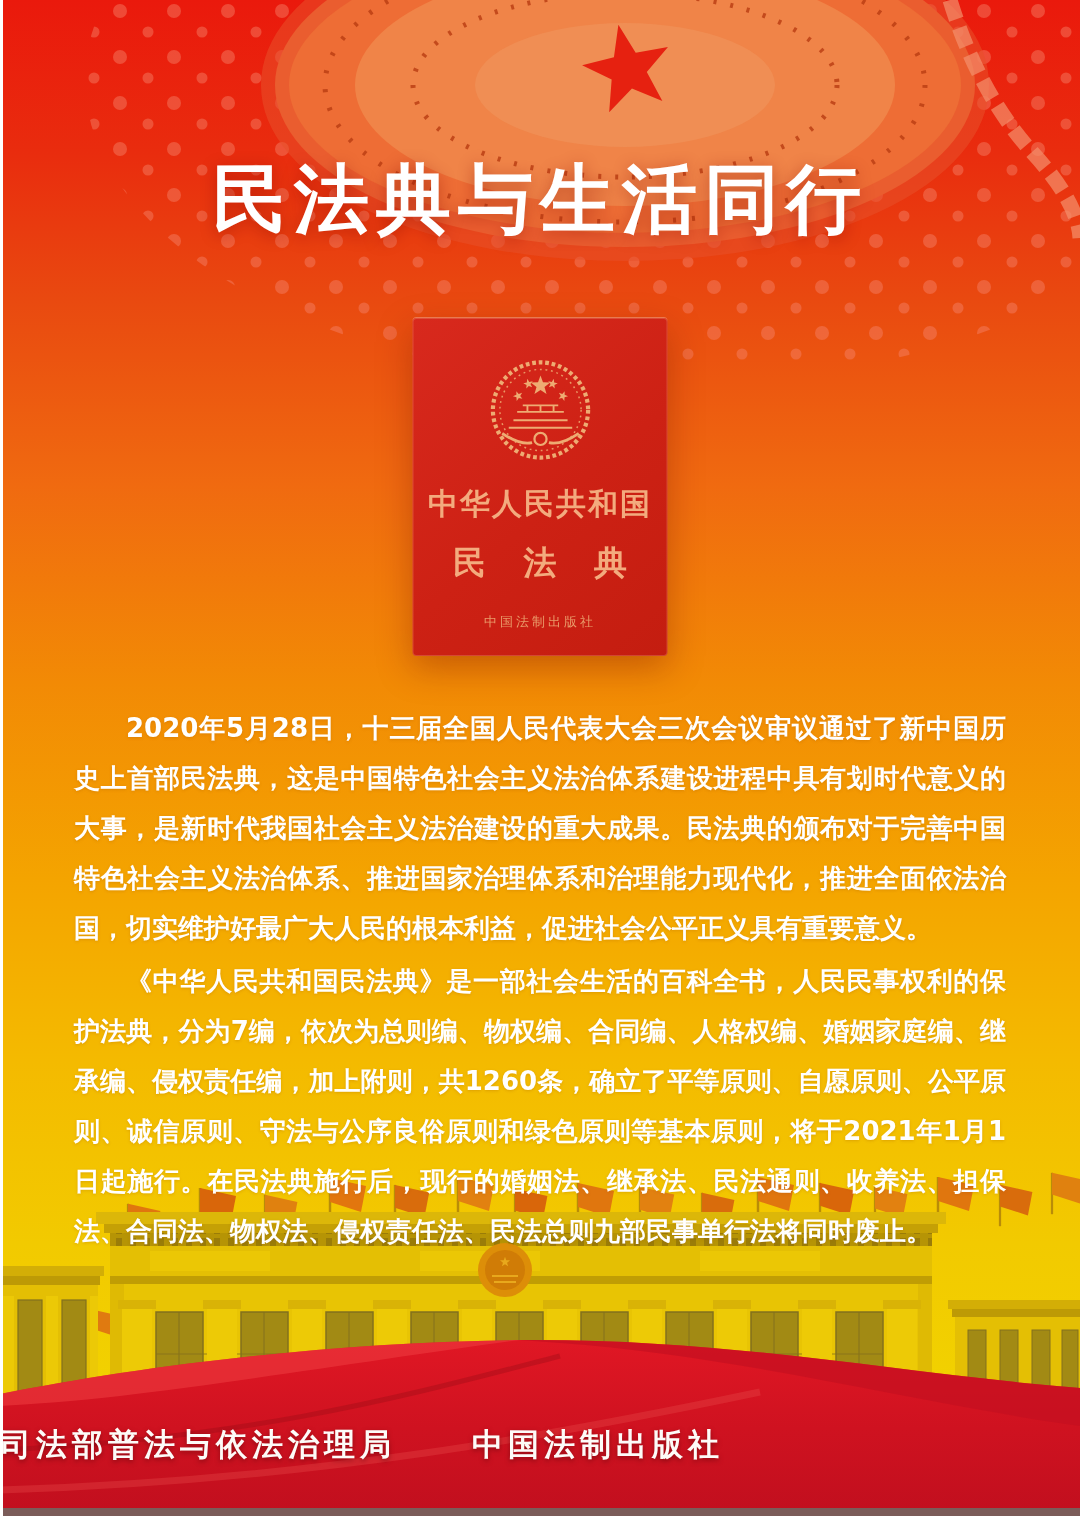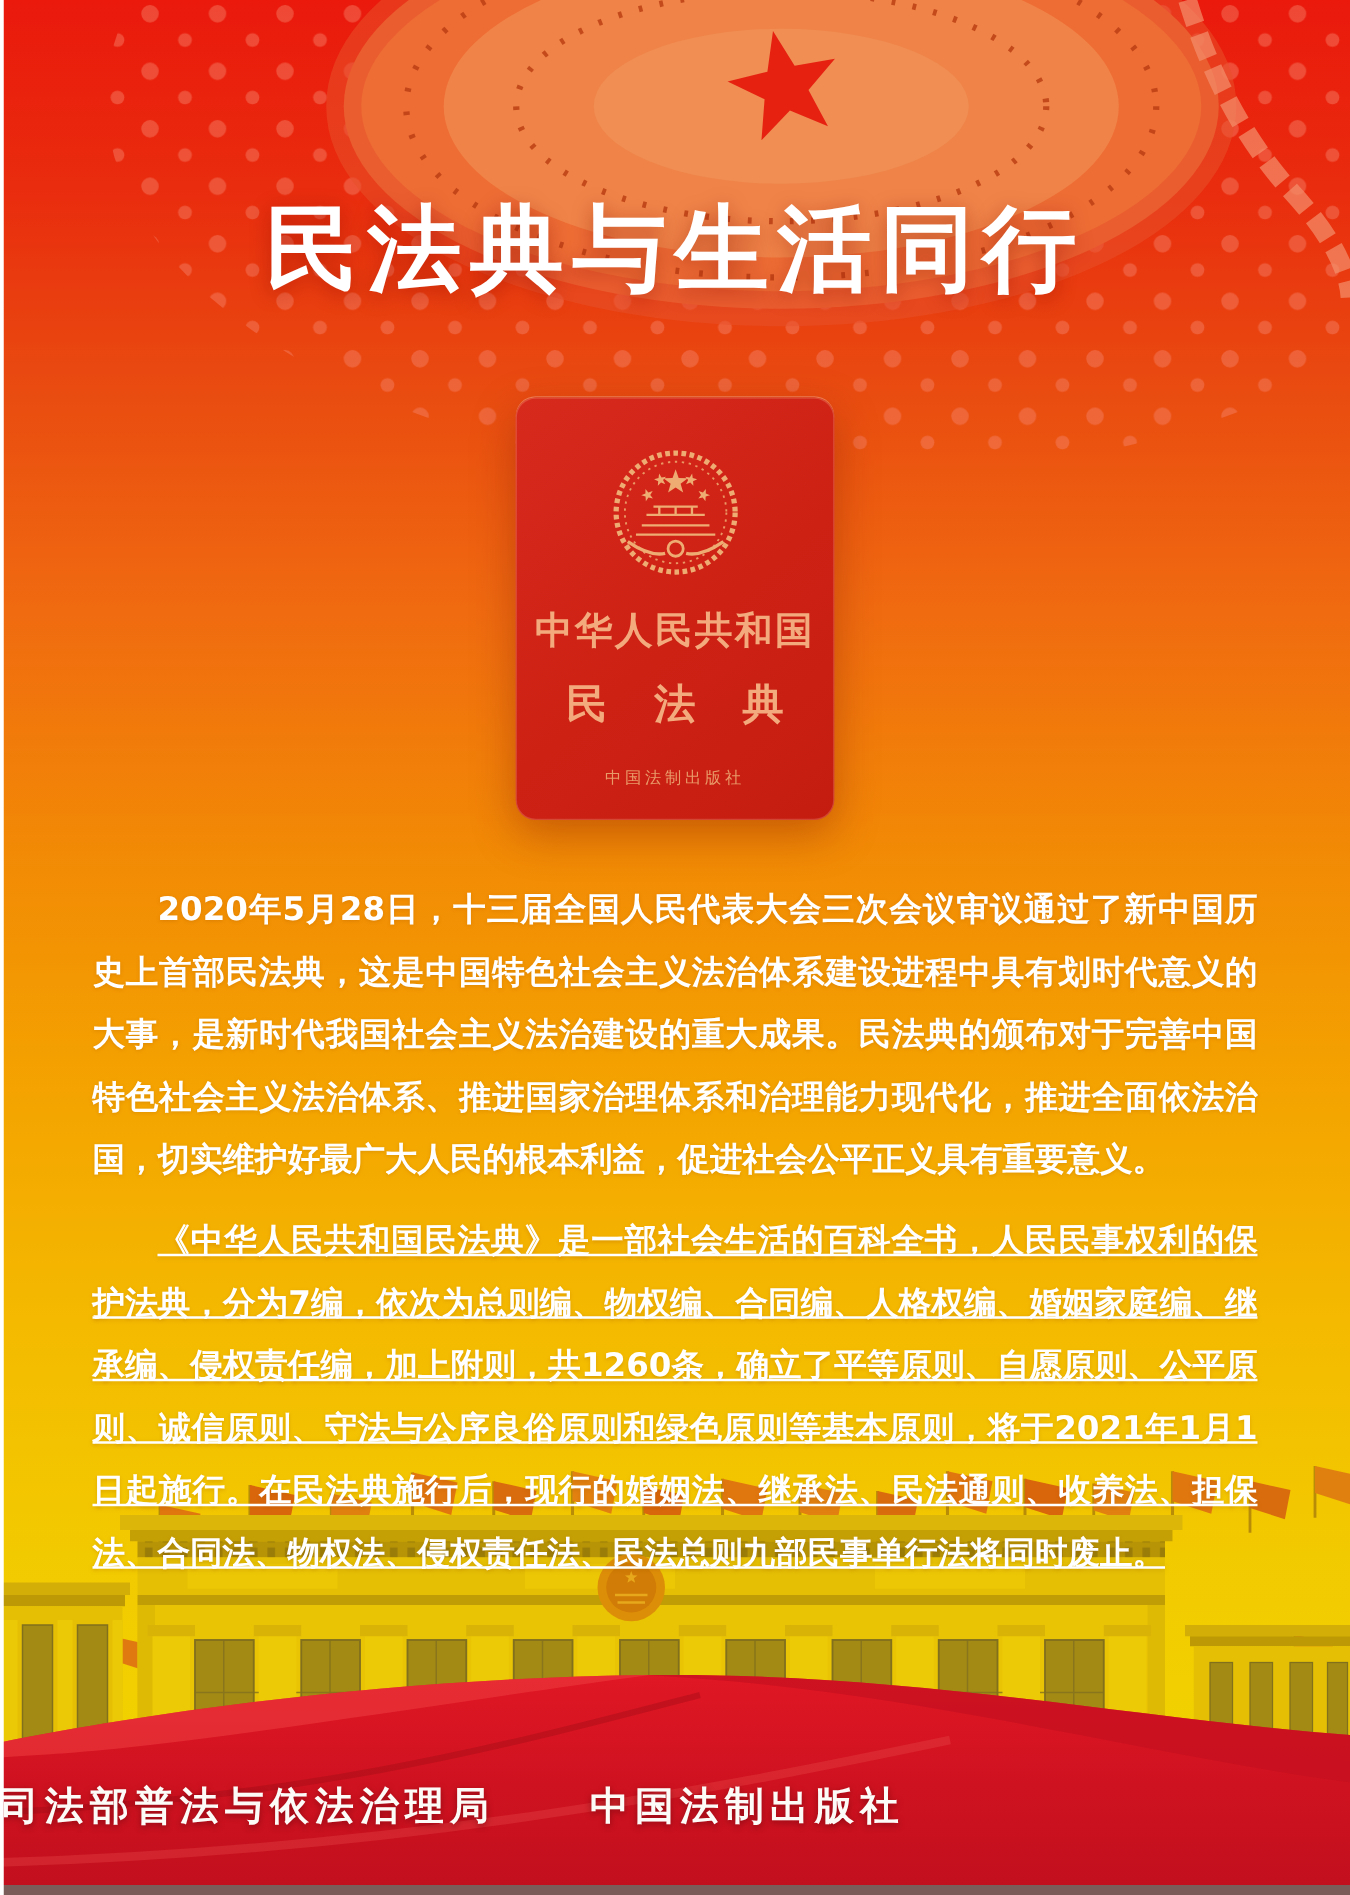--- a/index.html
+++ b/index.html
@@ -19,39 +19,39 @@
     position:absolute;top:150px;left:0;width:100%;
     margin:0;text-align:center;z-index:5;
     font-size:75px;font-weight:900;letter-spacing:7px;
     color:#ffffff;
     text-shadow:0 3px 16px rgba(140,10,0,.45);
   }
   .book{
     position:absolute;top:318px;left:50%;transform:translateX(-50%);
     width:255px;height:338px;z-index:5;
     background:linear-gradient(140deg,#d8291d 0%,#cd2114 55%,#c41d10 100%);
-    border-radius:16px;
+    border-radius:4px;
     box-shadow:0 0 0 1px rgba(255,215,170,.22) inset,
                0 -1px 0 rgba(255,255,255,.28),
                0 12px 34px rgba(130,25,0,.38);
     text-align:center;
     font-family:"DejaVu Serif","Liberation Serif",serif;
   }
   .book-emblem{display:block;margin:36px auto 0 auto;width:112px;height:112px;}
   .book-country{margin:18px 0 0 0;font-size:30px;font-weight:bold;letter-spacing:2px;color:#f3ab7e;}
   .book-name{margin:16px 0 0 0;font-size:33px;font-weight:bold;letter-spacing:13px;padding-left:13px;color:#f3ab7e;}
   .book-publisher{position:absolute;bottom:25px;left:0;width:100%;font-size:13px;letter-spacing:3px;color:#eca571;opacity:.92;}
   .body-text{
     position:absolute;top:703px;left:74px;width:932px;z-index:5;
     color:#ffffff;font-size:26px;font-weight:bold;
     line-height:50px;text-align:justify;
     text-shadow:0 1px 3px rgba(160,80,0,.25);
   }
   .body-text p{margin:0;text-indent:2em;}
-  .body-text p + p{margin-top:15px;text-decoration:underline;}
+  .body-text p + p{margin-top:3px;}
   .scene{position:absolute;top:1158px;left:0;width:1080px;height:262px;z-index:2;}
   .ribbon{position:absolute;top:1330px;left:0;width:1080px;height:186px;z-index:6;}
   .footer{
     position:absolute;top:1424px;left:0;width:100%;z-index:10;
     display:flex;justify-content:flex-start;align-items:center;gap:76px;
     font-family:"DejaVu Serif","Liberation Serif",serif;
     font-size:31px;font-weight:bold;letter-spacing:5px;color:#fdfbf8;
     text-shadow:0 2px 5px rgba(90,5,10,.55);
   }
 </style>

